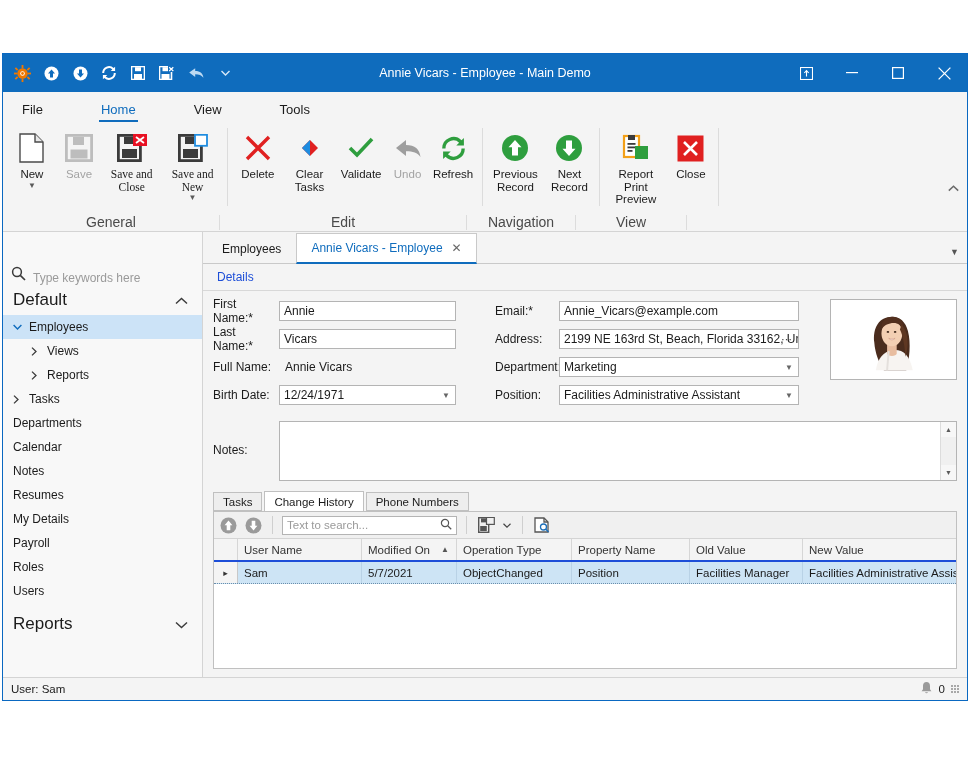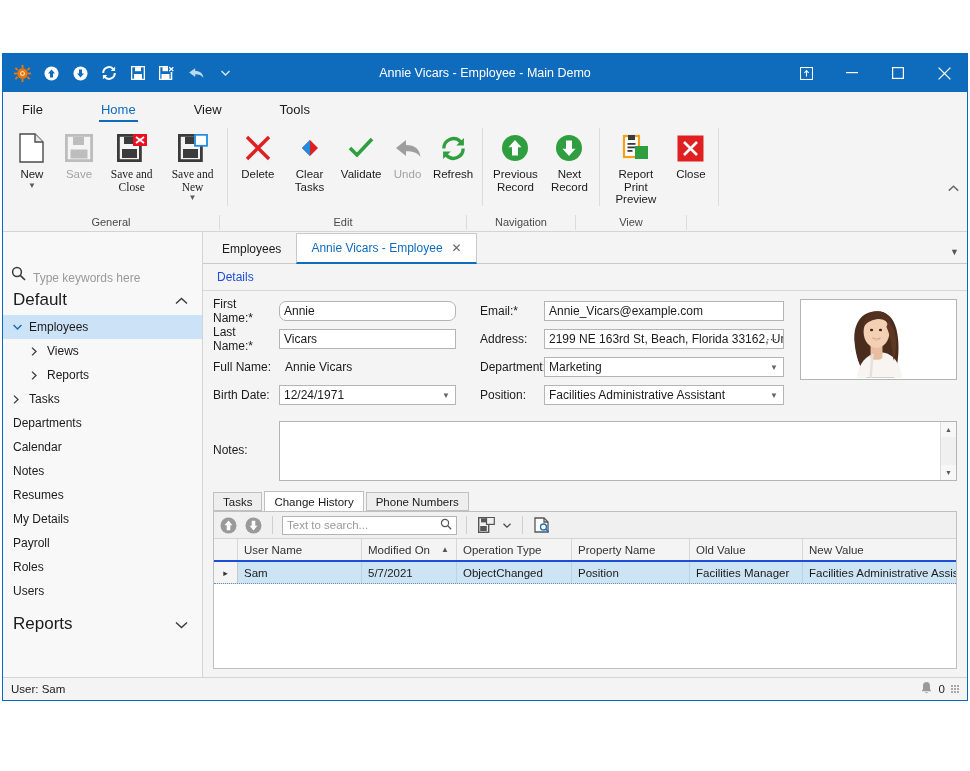--- a/index.html
+++ b/index.html
@@ -116,21 +116,21 @@
     font-size: 11.5px; line-height: 12.5px;
     color: #1b1b1b; margin-top: 3px;
   }
   .rbtn.disabled .lbl { color: #a3a3a3; }
   .rbtn .caret {
     font-size: 8px; color: #5a5a5a; line-height: 8px; margin-top: 1px;
   }
   .group-labels {
     display: flex;
     height: 17px;
-    font-size: 11px;
+    font-size: 14px;
     color: #4a4a4a;
     align-items: center;
     background: #f4f4f4;
     position: relative;
   }
   .glbl { text-align: center; border-right: 1px solid #dcdcdc; height: 15px; line-height: 15px;}
   .ribbon-collapse {
     position: absolute; right: 8px; top: 60px;
     font-size: 11px; color: #555; cursor: pointer;
   }
@@ -232,21 +232,21 @@
 
   .content {
     flex: 1;
     padding: 8px 10px 8px 10px;
     display: flex; flex-direction: column;
     min-height: 0;
     background: #f4f4f4;
   }
 
   
-  .formrow { display: flex; }
+  .formrow { display: flex; gap: 15px; }
   .fcol { display: flex; flex-direction: column; }
   .frow {
     display: flex; align-items: center;
     height: 24px; margin-bottom: 4px;
   }
   .flabel {
     font-size: 12px; color: #1b1b1b;
     text-align: left;
   }
   .finput {
@@ -801,21 +801,21 @@
           <span>Details</span>
         </div>
 
         <div class="content">
 
           <div class="formrow">
 
             <div class="fcol">
               <div class="frow">
                 <div class="flabel" style="width:66px;">First Name:*</div>
-                <div class="finput" style="width:177px;border-radius:7px;">Annie</div>
+                <div class="finput" style="width:177px;">Annie</div>
               </div>
               <div class="frow">
                 <div class="flabel" style="width:66px;">Last Name:*</div>
                 <div class="finput" style="width:177px;">Vicars</div>
               </div>
               <div class="frow">
                 <div class="flabel" style="width:66px;">Full Name:</div>
                 <div class="finput ro" style="width:177px;">Annie Vicars</div>
               </div>
               <div class="frow">

